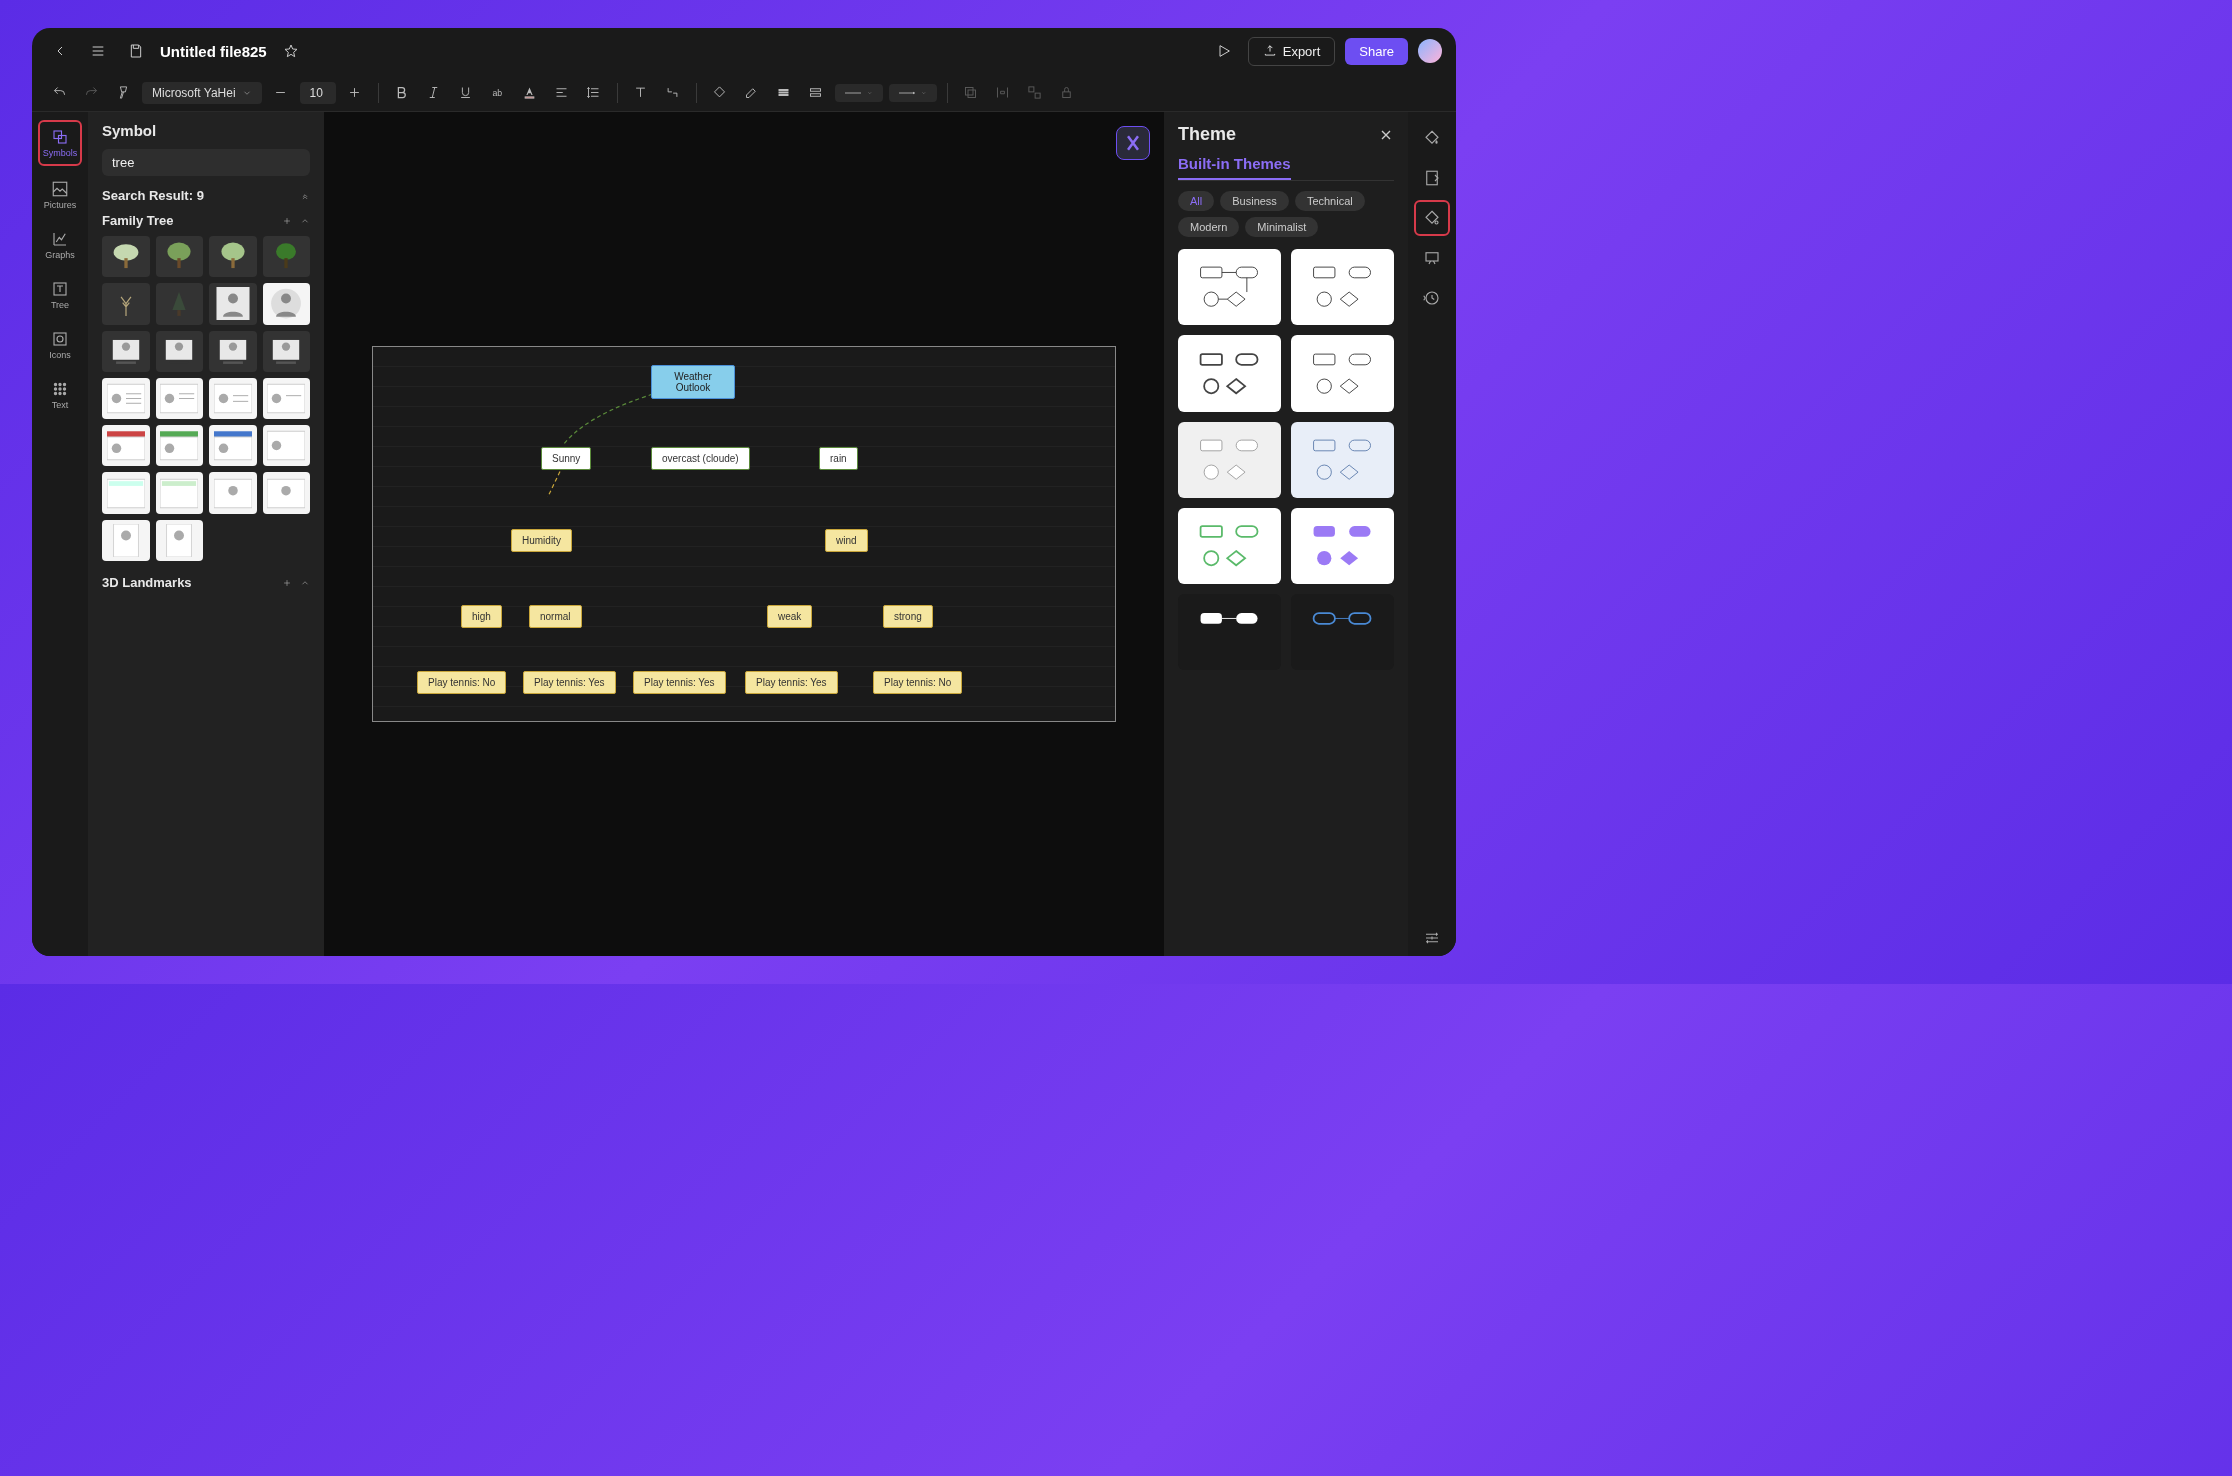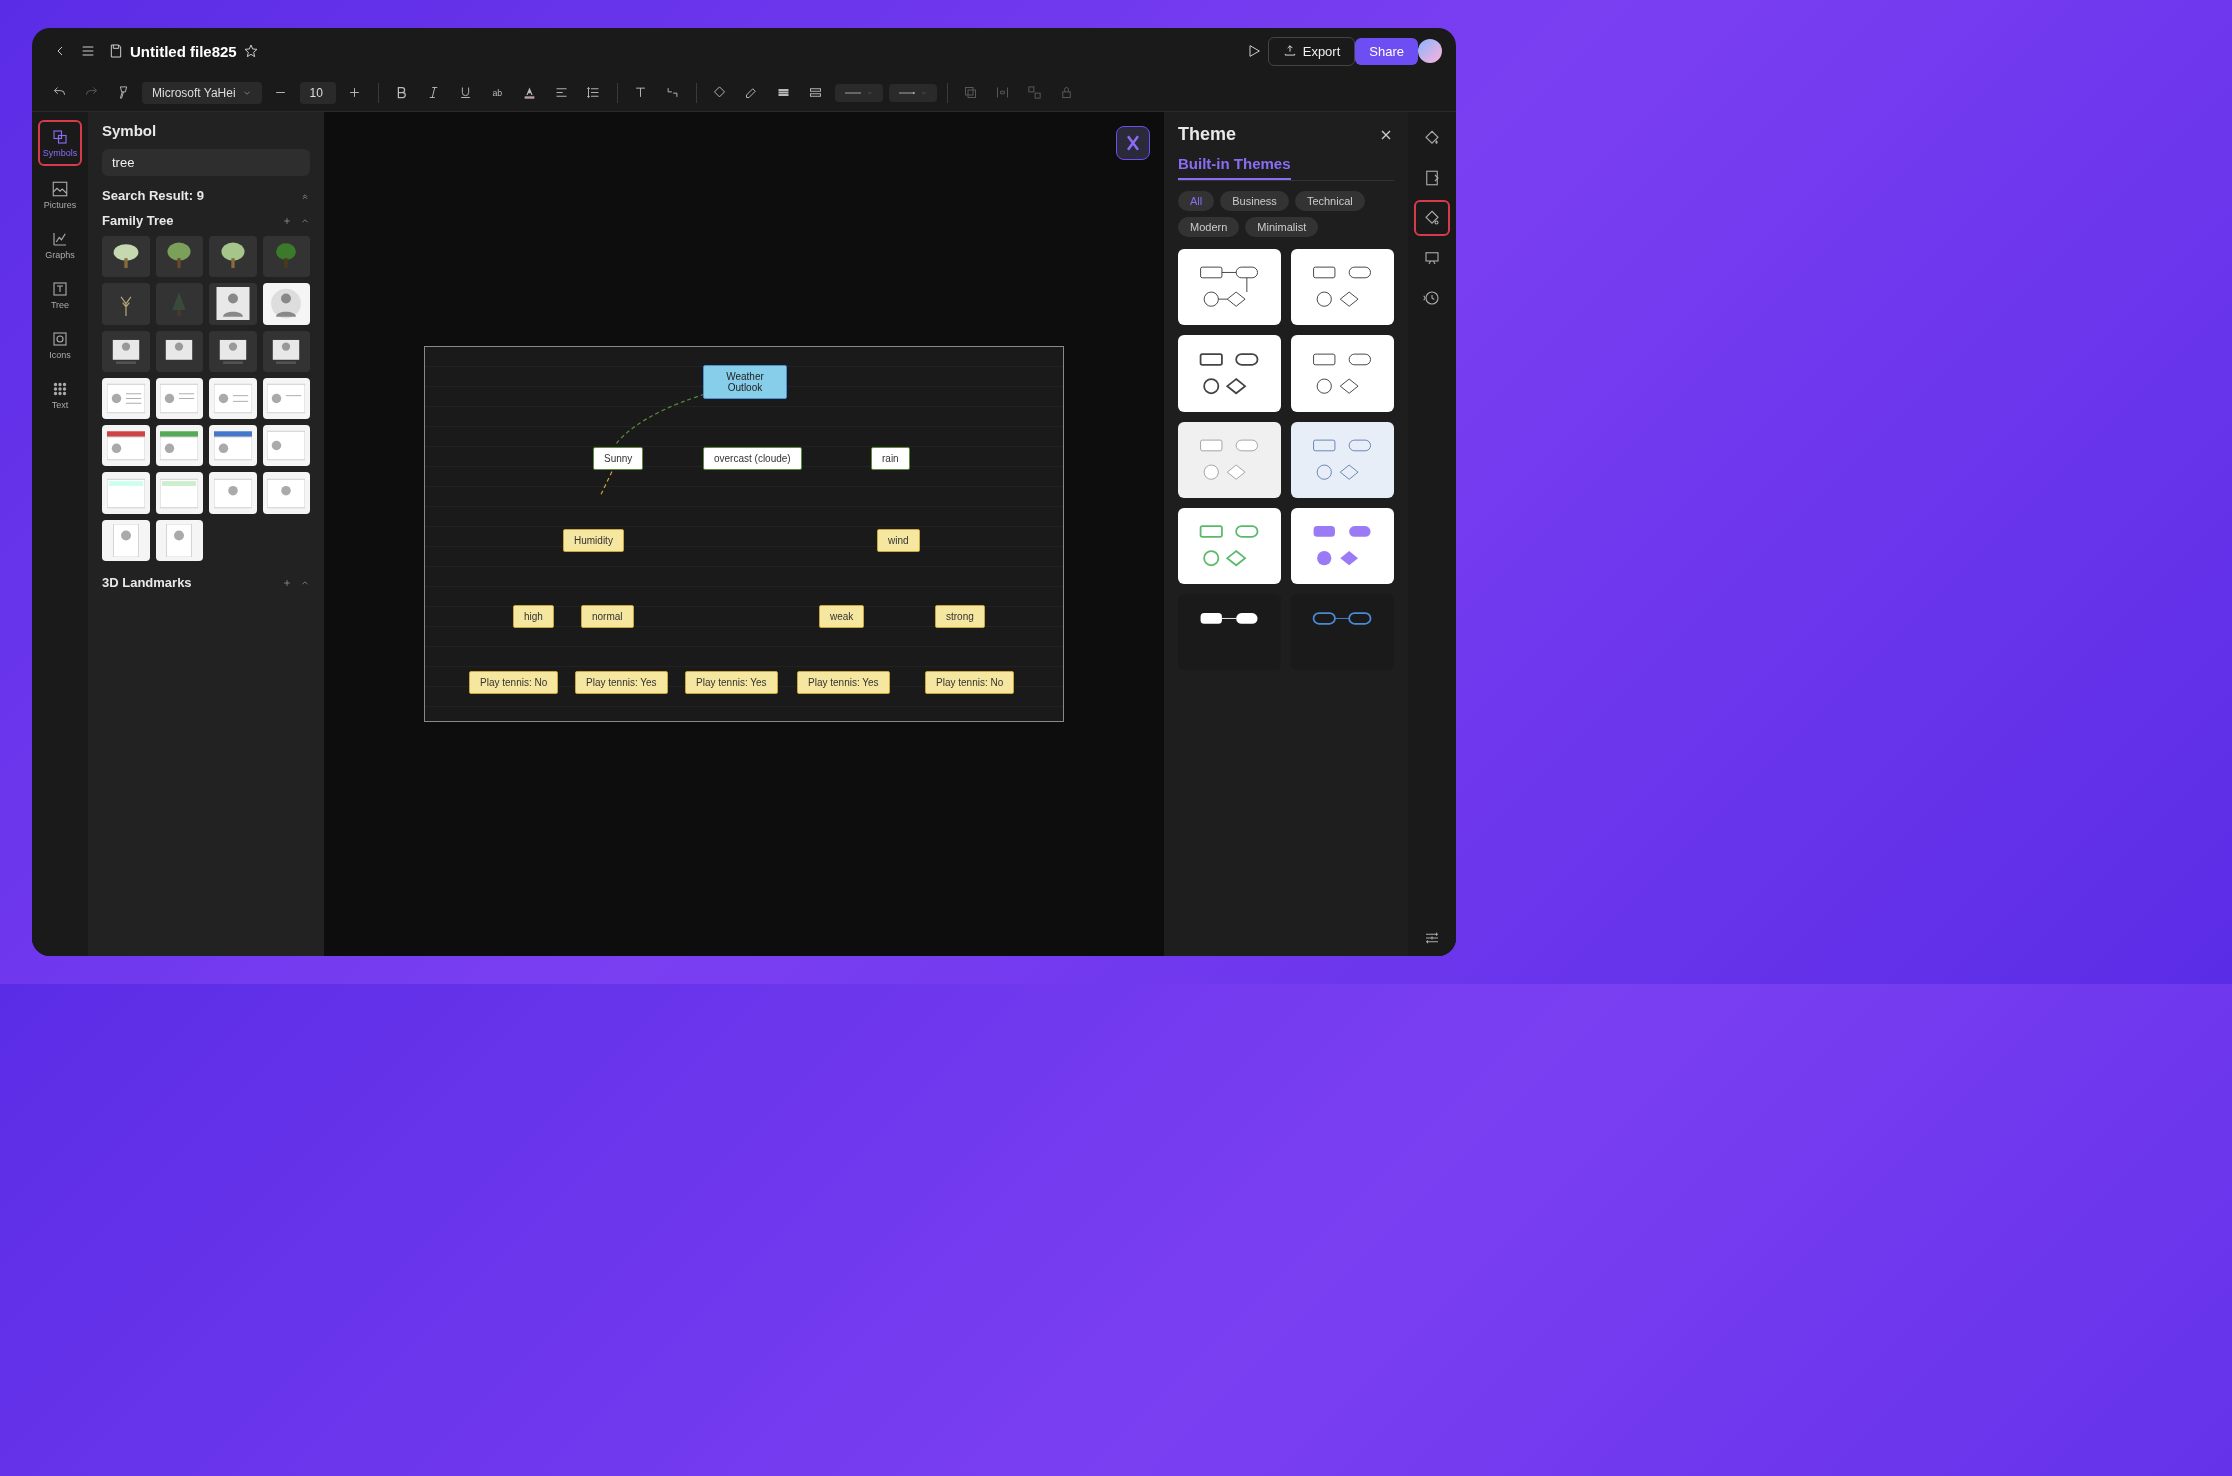--- a/index.html
+++ b/index.html
@@ -1,18 +1,18 @@
 <!DOCTYPE html>
 <html><head>
 <meta charset="utf-8">
 <style>
 * { margin:0; padding:0; box-sizing:border-box; font-family: -apple-system, BlinkMacSystemFont, "Segoe UI", sans-serif; }
 body { background: linear-gradient(135deg, #5b2ce6 0%, #7b3ff2 50%, #5b2ce6 100%); width:1488px; height:984px; padding:28px 32px; }
 .app { background:#1a1a1a; border-radius:18px; width:100%; height:100%; overflow:hidden; display:flex; flex-direction:column; color:#e8e8e8; }
-.topbar { display:flex; align-items:center; padding:0 14px; height:46px; }
+.topbar { display:flex; align-items:center; padding:0 14px; gap:10px; height:46px; }
 .icbtn { width:28px; height:28px; display:flex; align-items:center; justify-content:center; border-radius:4px; cursor:pointer; }
 .icbtn svg { width:16px; height:16px; stroke:#ccc; fill:none; stroke-width:1.5; }
 .file-title { font-weight:600; font-size:15px; color:#fff; }
 .spacer { flex:1; }
 .btn { display:flex; align-items:center; gap:6px; padding:6px 14px; border-radius:6px; font-size:13px; cursor:pointer; }
 .btn-outline { border:1px solid #444; color:#eee; }
 .btn-primary { background:#6d4ef2; color:#fff; }
 .avatar { width:24px; height:24px; border-radius:50%; background:linear-gradient(135deg,#8ab4ff,#ffb3d9); }
 .toolbar { display:flex; align-items:center; padding:4px 14px; gap:6px; height:38px; border-bottom:1px solid #2a2a2a; }
 .tb-select { background:#2a2a2a; border-radius:4px; padding:4px 10px; font-size:12px; color:#ddd; display:flex; align-items:center; gap:6px; }
@@ -33,21 +33,21 @@
 .search-box { background:#2e2e2e; border-radius:6px; padding:6px 10px; display:flex; align-items:flex-end; gap:6px; margin-bottom:12px; }
 .search-box input { background:transparent; border:none; outline:none; color:#eee; font-size:13px; flex:1; }
 .search-box svg { width:14px; height:14px; stroke:#aaa; fill:none; stroke-width:2; }
 .section-head { display:flex; align-items:center; justify-content:space-between; font-size:13px; font-weight:600; margin:10px 0 8px; }
 .section-head .mini-ic { display:flex; gap:8px; }
 .sym-grid { display:grid; grid-template-columns:repeat(4,1fr); gap:6px; }
 .sym-cell { background:#333; border-radius:4px; aspect-ratio:1.15; display:flex; align-items:center; justify-content:center; overflow:hidden; cursor:pointer; }
 .sym-cell.light { background:#f5f5f5; }
 .sym-cell svg { width:80%; height:80%; }
 .canvas-area { flex:1; background:#0d0d0d; position:relative; display:flex; align-items:center; justify-content:center; }
-.canvas-frame { width:640px; height:376px; border:1px solid #888; position:relative; background:repeating-linear-gradient(#1a1a1a 0 19px,#222 19px 20px),repeating-linear-gradient(90deg,#1a1a1a 0 19px,#222 19px 20px); }
+.canvas-frame { width:744px; height:376px; border:1px solid #888; position:relative; background:repeating-linear-gradient(#1a1a1a 0 19px,#222 19px 20px),repeating-linear-gradient(90deg,#1a1a1a 0 19px,#222 19px 20px); }
 .ai-badge { position:absolute; top:14px; right:14px; width:34px; height:34px; border-radius:8px; background:#2a2a3a; border:1px solid #6d4ef2; display:flex; align-items:center; justify-content:center; }
 .ai-badge svg{width:20px;height:20px;}
 .node { position:absolute; padding:5px 10px; font-size:10px; border-radius:2px; text-align:center; }
 .node-blue { background:#87CEEB; border:1px solid #4a90d9; color:#222; }
 .node-white { background:#fff; border:1px solid #5a8a3a; color:#333; }
 .node-yellow { background:#f5e6a0; border:1px solid #c9a63a; color:#333; }
 .edge-layer { position:absolute; inset:0; }
 .theme-panel { width:244px; background:#1e1e1e; padding:12px 14px; overflow-y:auto; }
 .theme-head { display:flex; justify-content:space-between; align-items:center; margin-bottom:10px; }
 .theme-head span { font-size:18px; font-weight:600; }

